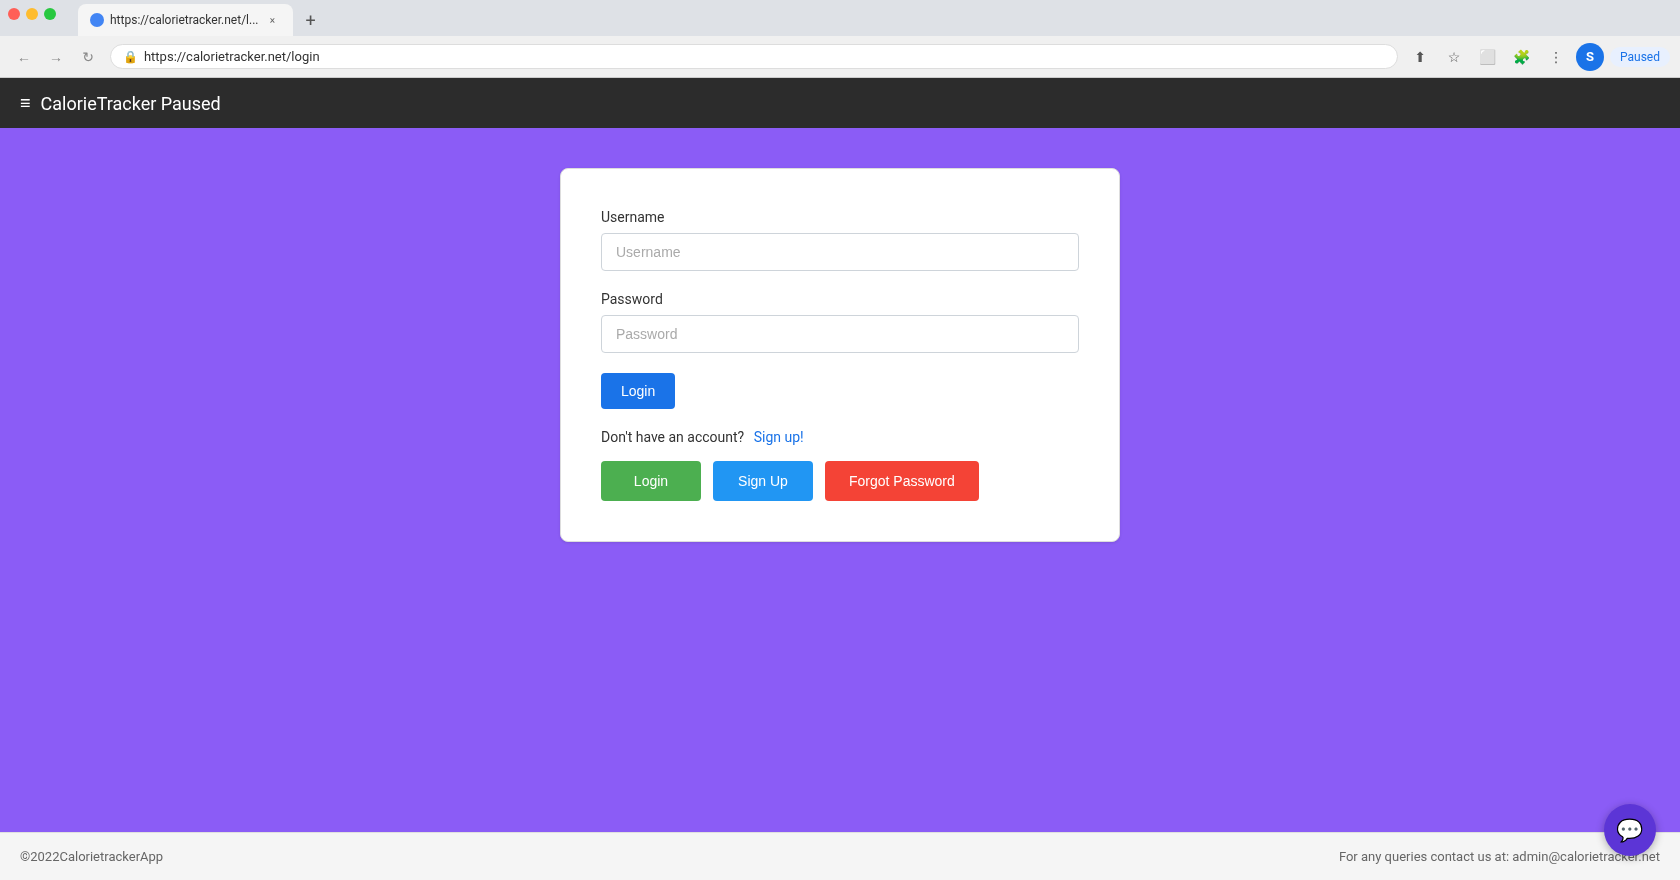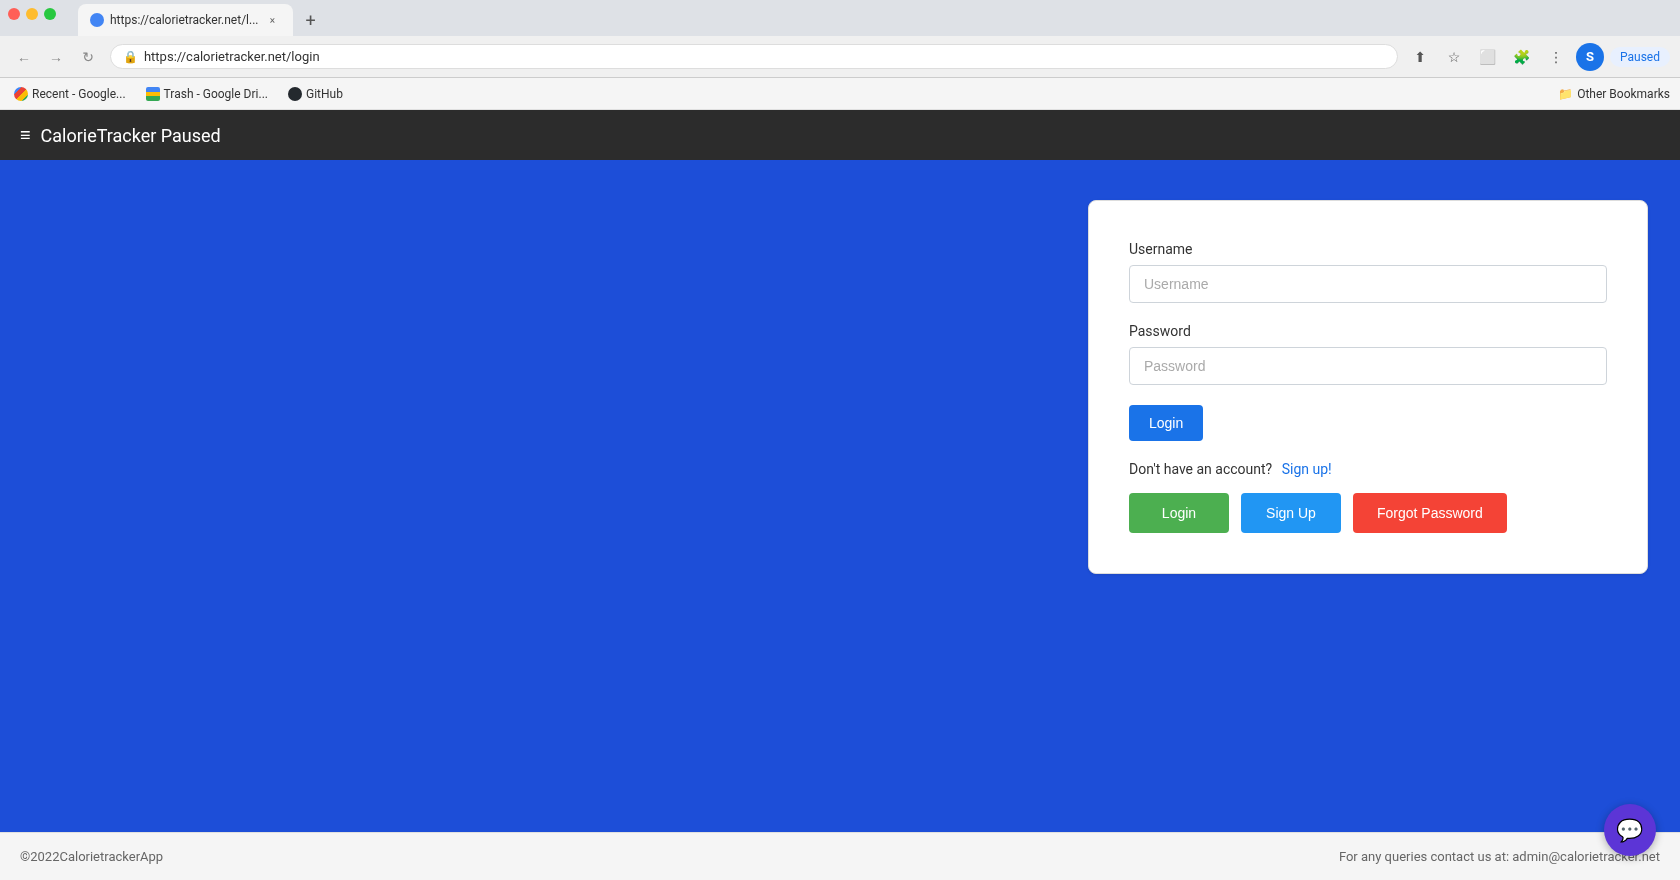--- a/index.html
+++ b/index.html
@@ -260,24 +260,24 @@
       font-size: 18px;
     }
 
     .app-header-title {
       font-size: 18px;
       font-weight: 400;
     }
 
     .app-main {
       flex: 1;
-      background: #1d4ed8;
+      background: #8b5cf6;
       display: flex;
       flex-direction: column;
-      align-items: flex-end;
+      align-items: center;
       padding: 40px 32px;
     }
 
     .login-card {
       background: white;
       border-radius: 8px;
       border: 1px solid #ddd;
       padding: 40px;
       width: 560px;
       box-shadow: 0 1px 3px rgba(0,0,0,0.1);
@@ -433,38 +433,20 @@
       <div class="nav-action-btn">⬜</div>
       <div class="nav-action-btn">🧩</div>
       <div class="nav-action-btn">⋮</div>
       <div class="profile-btn">S</div>
       <div class="paused-btn">
         <span>Paused</span>
       </div>
     </div>
   </div>
 
-  <div class="bookmarks-bar">
-    <div class="bookmark-item">
-      <div class="bookmark-favicon google"></div>
-      <span>Recent - Google...</span>
-    </div>
-    <div class="bookmark-item">
-      <div class="bookmark-favicon drive"></div>
-      <span>Trash - Google Dri...</span>
-    </div>
-    <div class="bookmark-item">
-      <div class="bookmark-favicon github"></div>
-      <span>GitHub</span>
-    </div>
-    <div class="other-bookmarks">
-      <span>📁</span>
-      <span>Other Bookmarks</span>
-    </div>
-  </div>
 </div>
 
 <div class="app-wrapper">
 
   <div class="app-header">
     <span class="app-header-icon">≡</span>
     <span class="app-header-title">CalorieTracker Paused</span>
   </div>
 
   <div class="app-main">

